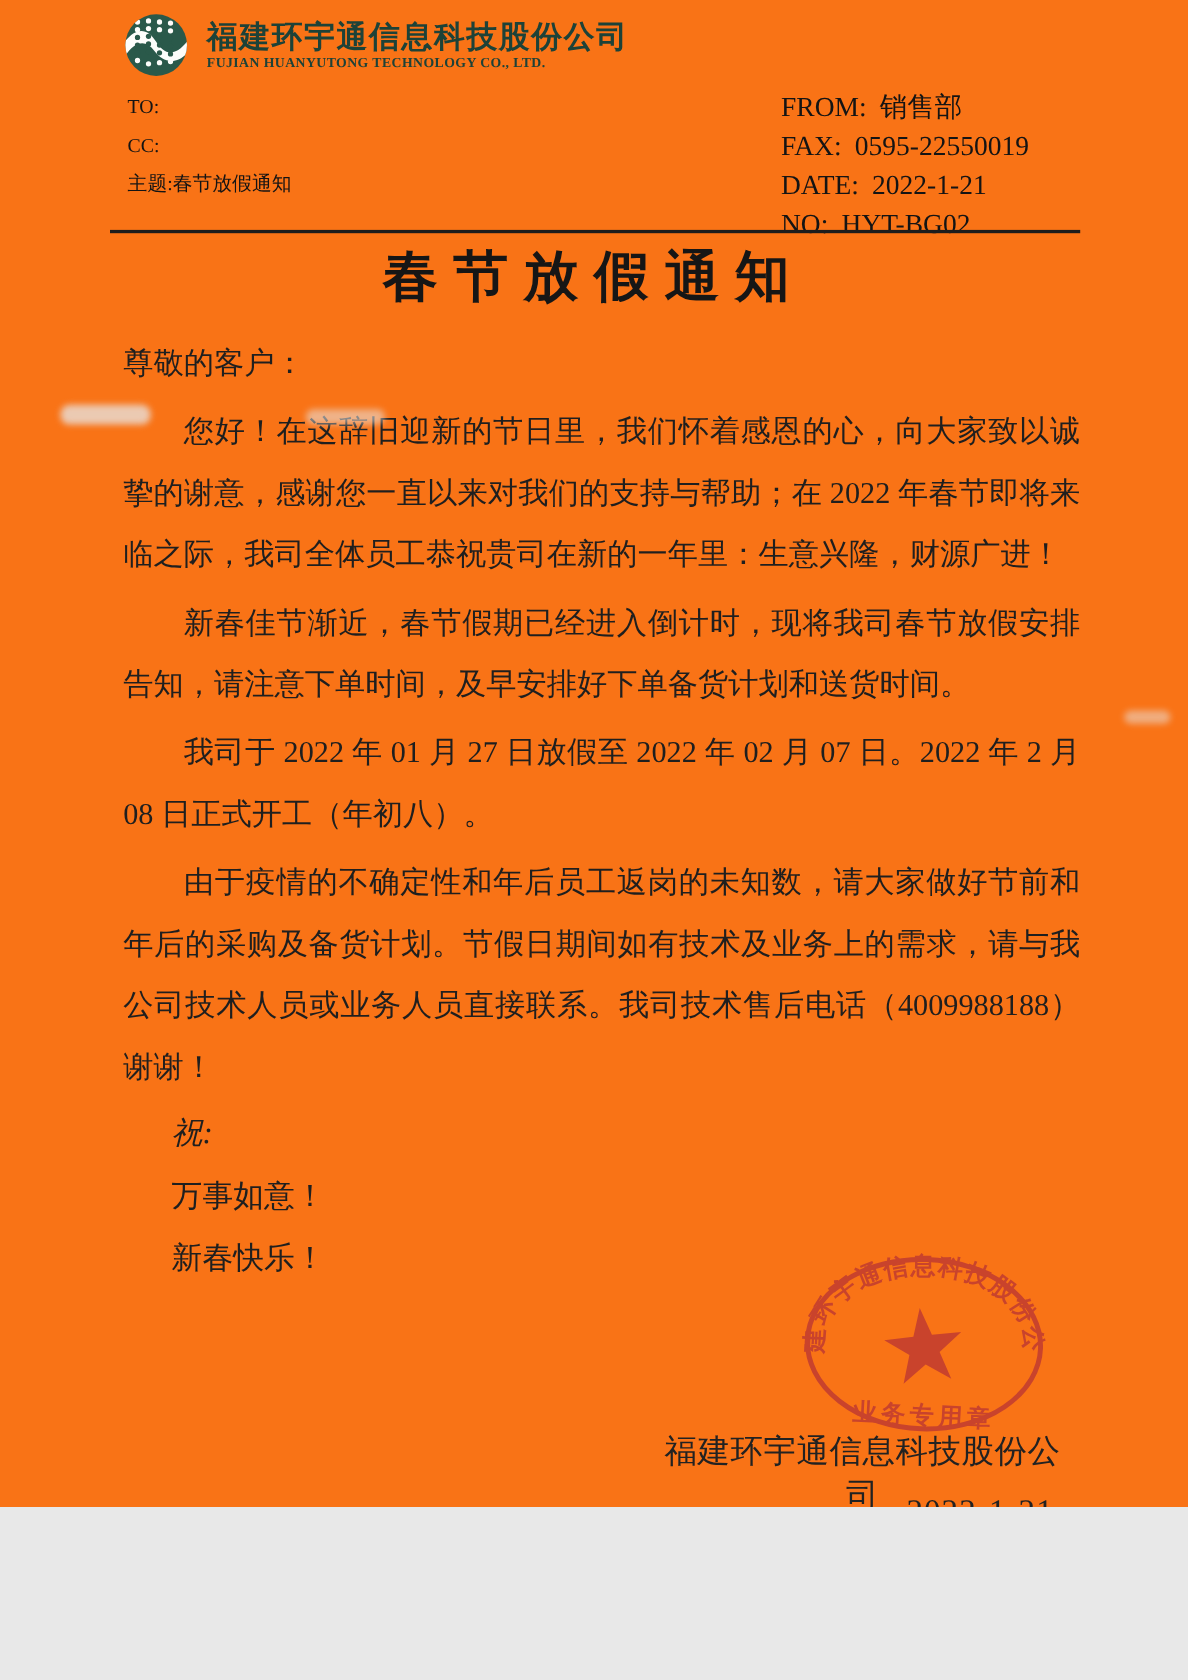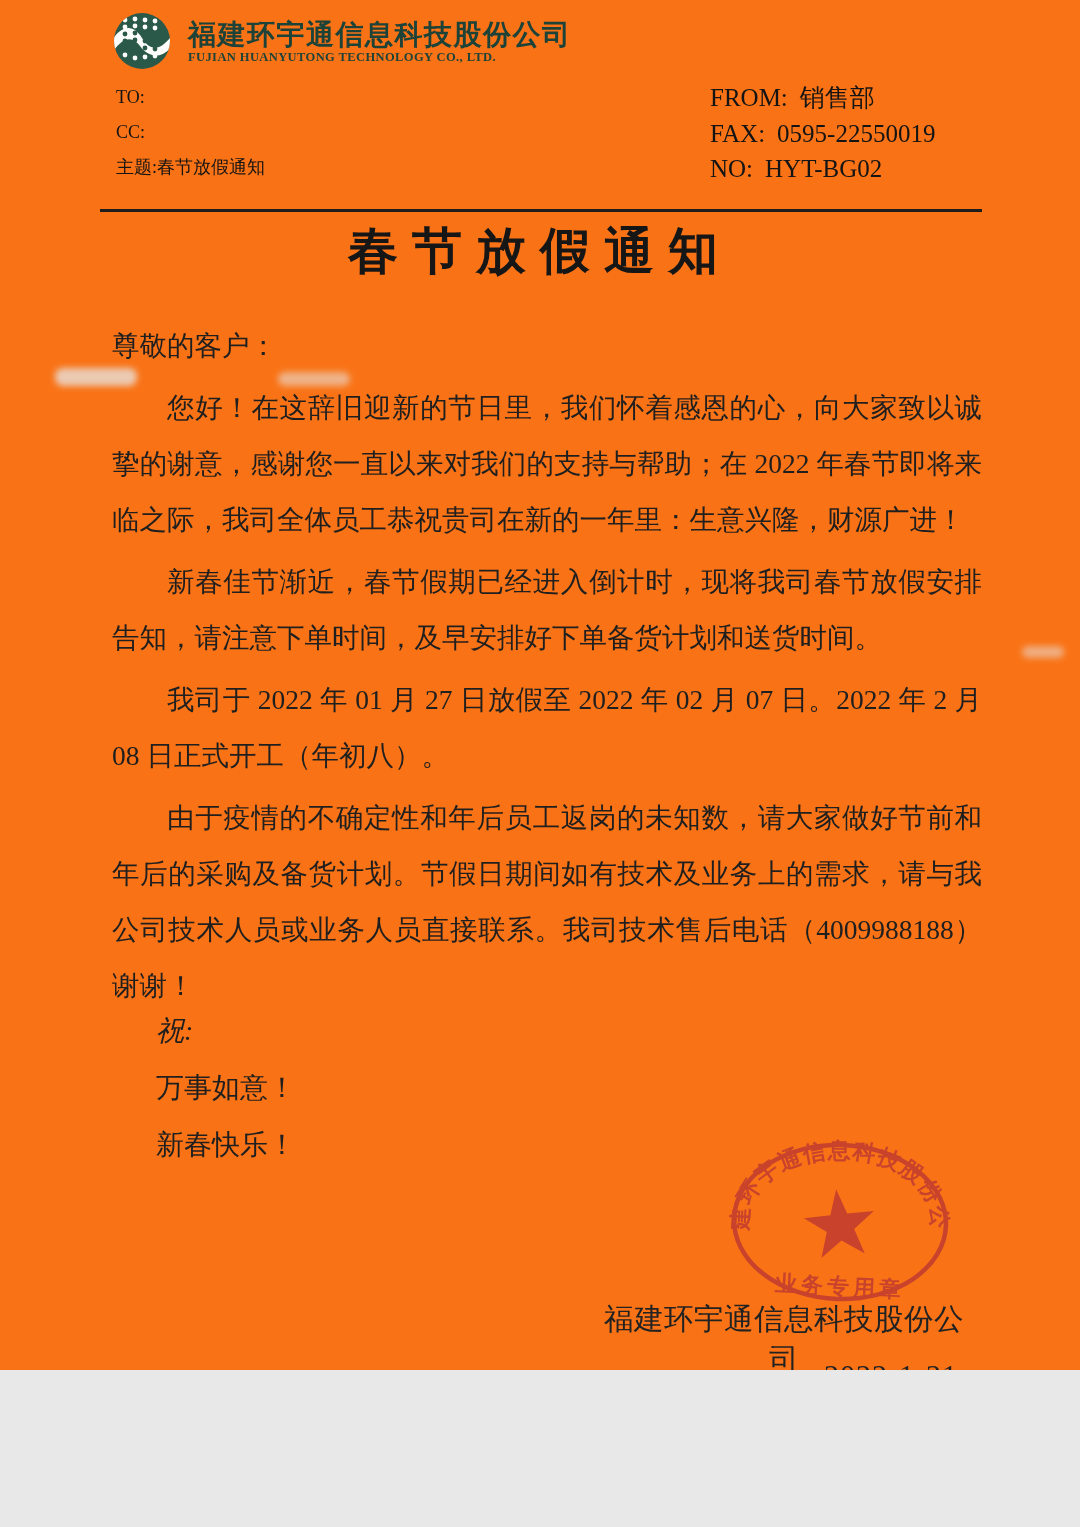--- a/index.html
+++ b/index.html
@@ -23,21 +23,21 @@
   .meta-right{position:absolute;left:710px;top:80px;font-size:25px;line-height:35.5px;color:#141414;}
   .meta-row .val{margin-left:12px;}
   .rule{position:absolute;left:100px;top:209px;width:882px;height:3px;background:#1d1d1d;}
   
   .title{
     position:absolute;left:0;top:218px;width:1080px;
     margin:0;text-align:center;
     font-size:50px;font-weight:bold;letter-spacing:14px;color:#161616;
   }
   
-  .body{position:absolute;left:112px;top:318px;width:870px;font-size:27.5px;line-height:56px;}
+  .body{position:absolute;left:112px;top:302px;width:870px;font-size:27.5px;line-height:56px;}
   .body p{margin:6px 0 0 0;text-align:justify;}
   .salutation{margin:0 0 0 0 !important;text-align:left !important;}
   .para{text-indent:2em;}
   .closing{position:absolute;left:156px;top:1002px;font-size:28px;line-height:57px;}
   .closing p{margin:0;}
   .wish{font-style:italic;}
   
   .stamp{position:absolute;left:727px;top:1138px;width:226px;height:168px;opacity:0.92;}
   
   .signature{
@@ -110,20 +110,23 @@
   </div>
 
   <div class="meta-right">
     <div class="meta-row">
       <span>FROM:</span><span class="val">销售部</span>
     </div>
     <div class="meta-row">
       <span>FAX:</span><span class="val">0595-22550019</span>
     </div>
     <div class="meta-row">
+      <span>DATE:</span><span class="val">2022-1-21</span>
+    </div>
+    <div class="meta-row">
       <span>NO:</span><span class="val">HYT-BG02</span>
     </div>
   </div>
 
   <div class="rule"></div>
 
   <h1 class="title">春节放假通知</h1>
 
   <main class="body">
     <p class="salutation">尊敬的客户：</p>

